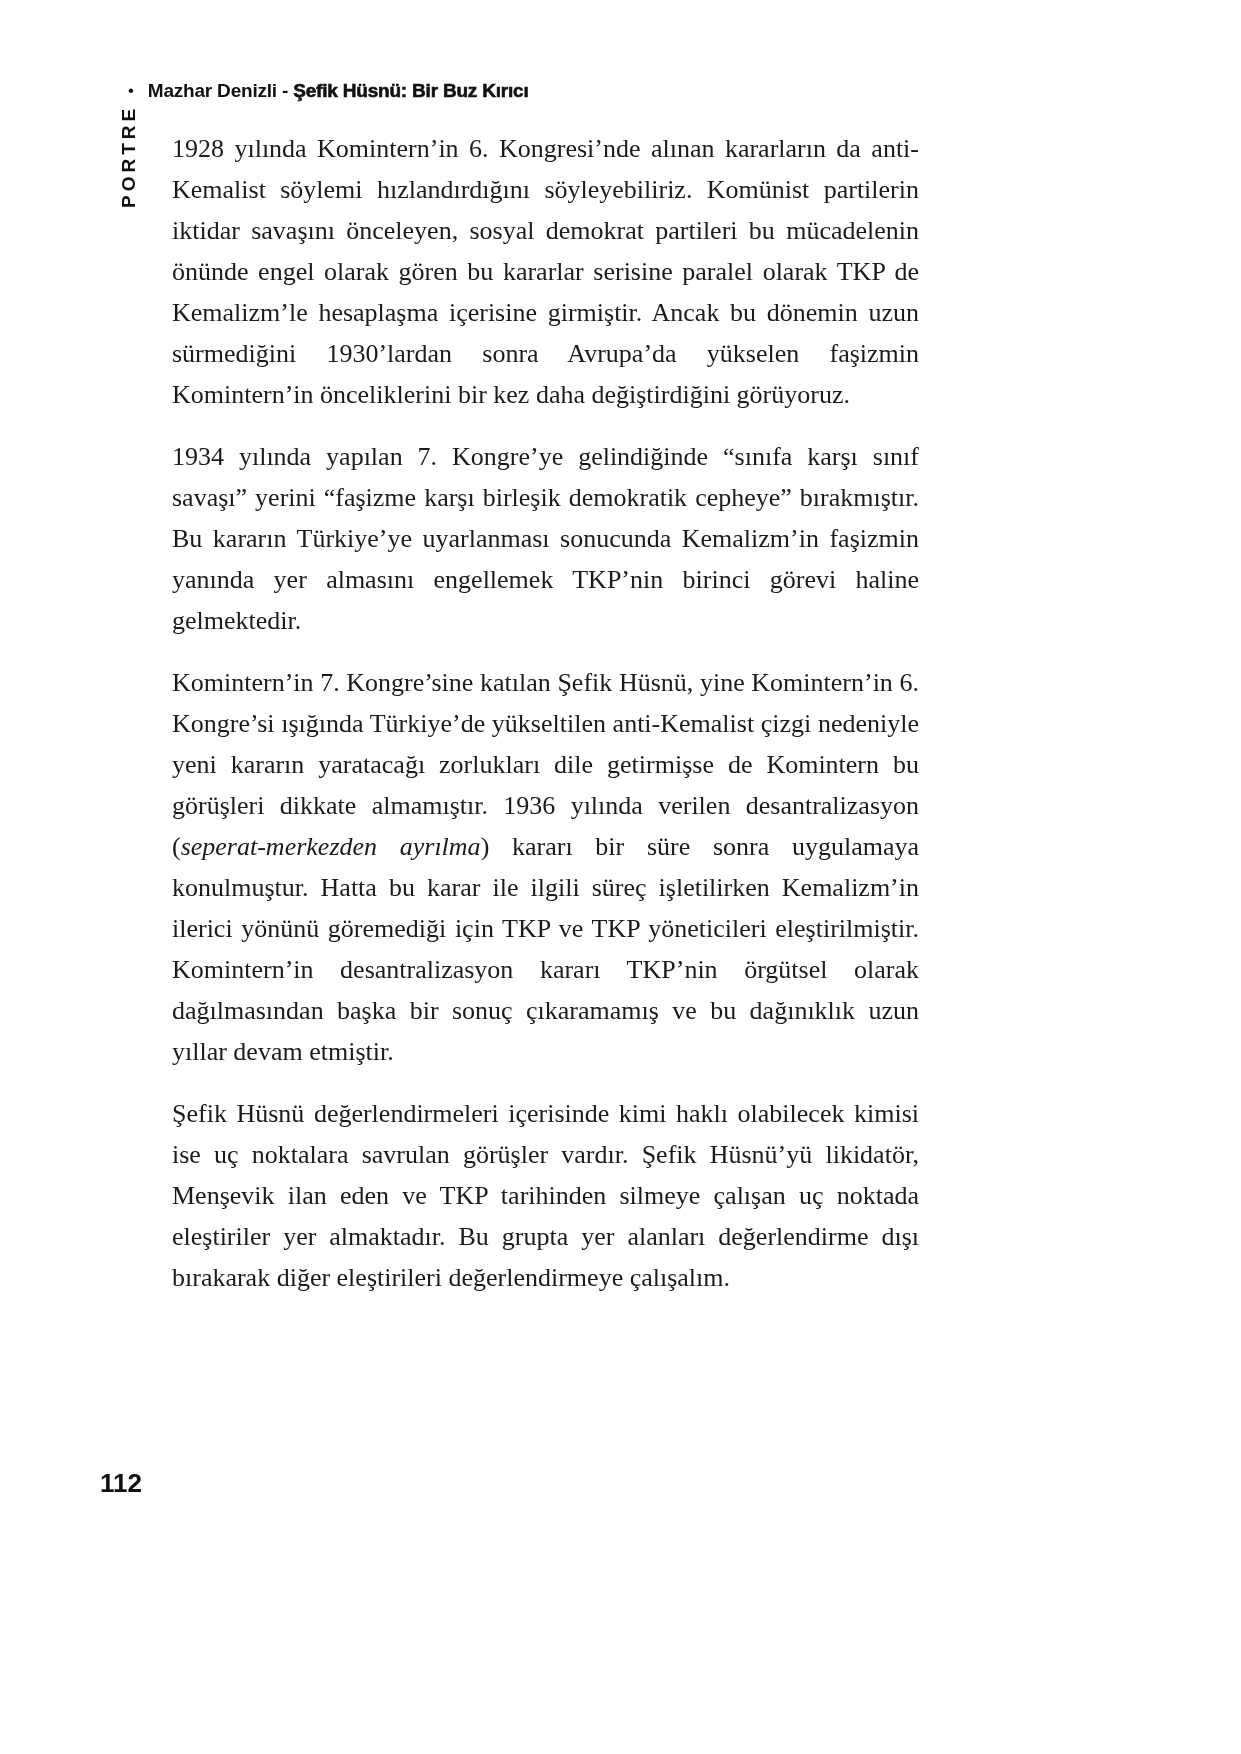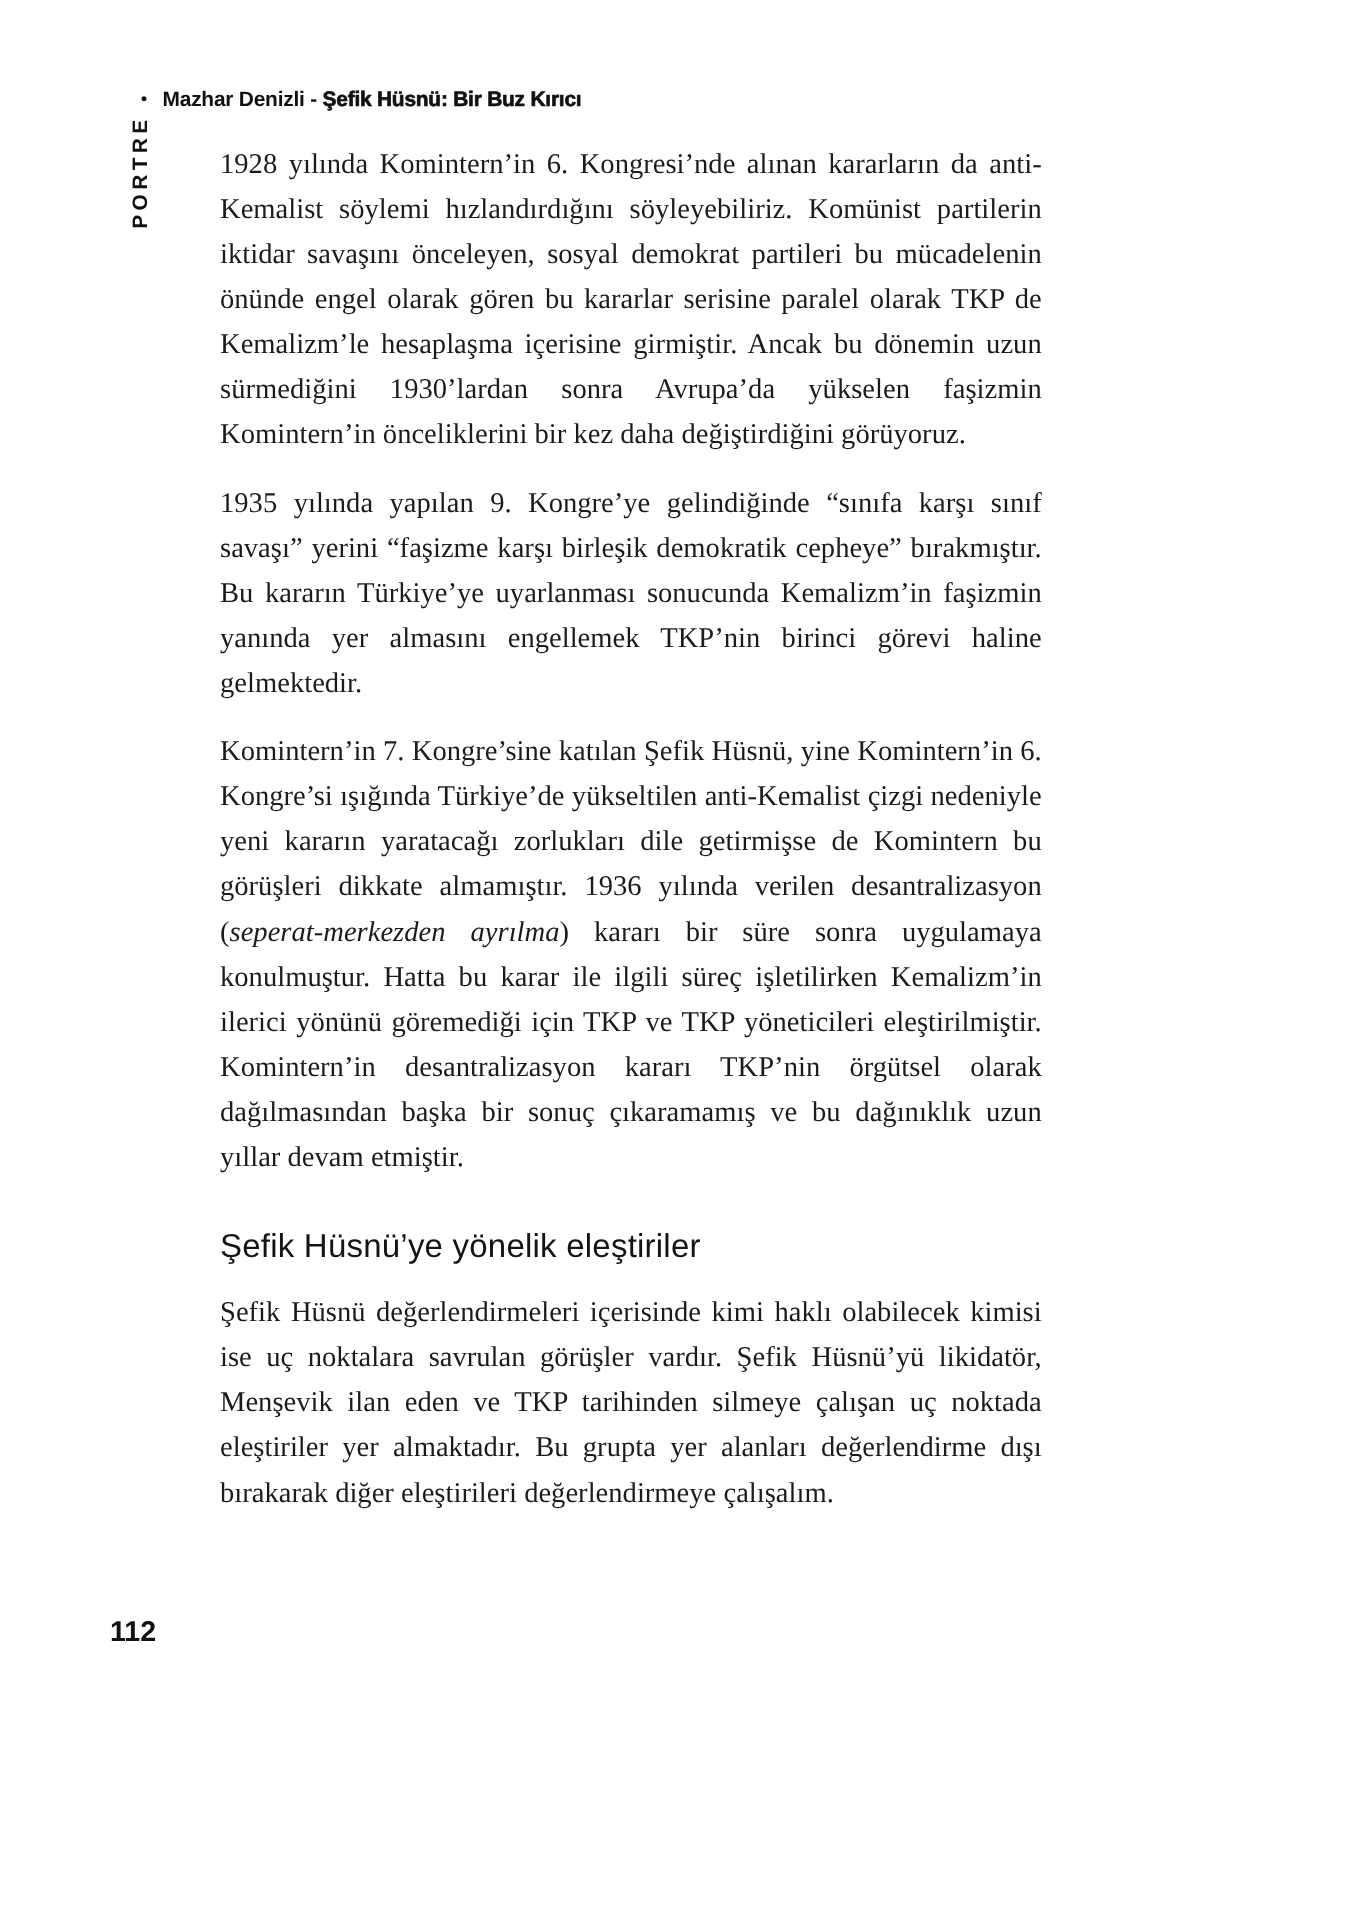--- a/index.html
+++ b/index.html
@@ -51,21 +51,21 @@
     font-weight: 700;
     font-size: 19px;
     letter-spacing: 4px;
     color: #111111;
     white-space: nowrap;
   }
   
   .text-column {
     position: absolute;
     top: 128px;
-    left: 200px;
+    left: 172px;
     width: 747px;
     font-size: 26px;
     line-height: 41px;
     text-align: justify;
     color: #1b1b1b;
   }
   .text-column p {
     margin: 0 0 21px 0;
   }
   .text-column p:last-child {
@@ -101,21 +101,20 @@
 <div class="page">
 
   <header class="running-header">
     <span class="bullet">•</span><span class="author">Mazhar Denizli - </span><span class="book-title">Şefik Hüsnü: Bir Buz Kırıcı</span>
   </header>
 
   <div class="portre-label">PORTRE</div>
 
   <main class="text-column">
     <p>1928 yılında Komintern’in 6. Kongresi’nde alınan kararların da anti-Kemalist söylemi hızlandırdığını söyleyebiliriz. Komünist partilerin iktidar savaşını önceleyen, sosyal demokrat partileri bu mücadelenin önünde engel olarak gören bu kararlar serisine paralel olarak TKP de Kemalizm’le hesaplaşma içerisine girmiştir. Ancak bu dönemin uzun sürmediğini 1930’lardan sonra Avrupa’da yükselen faşizmin Komintern’in önceliklerini bir kez daha değiştirdiğini görüyoruz.</p>
-    <p>1935 yılında yapılan 9. Kongre’ye gelindiğinde “sınıfa karşı sınıf savaşı” yerini “faşizme karşı birleşik demokratik cepheye” bırakmıştır. Bu kararın Türkiye’ye uyarlanması sonucunda Kemalizm’in faşizmin yanında yer almasını engellemek TKP’nin birinci görevi haline gelmektedir.</p>
+    <p>1934 yılında yapılan 7. Kongre’ye gelindiğinde “sınıfa karşı sınıf savaşı” yerini “faşizme karşı birleşik demokratik cepheye” bırakmıştır. Bu kararın Türkiye’ye uyarlanması sonucunda Kemalizm’in faşizmin yanında yer almasını engellemek TKP’nin birinci görevi haline gelmektedir.</p>
     <p><span>Komintern’in 7. Kongre’sine katılan Şefik Hüsnü, yine Komintern’in 6. Kongre’si ışığında Türkiye’de yükseltilen anti-Kemalist çizgi nedeniyle yeni kararın yaratacağı zorlukları dile getirmişse de Komintern bu görüşleri dikkate almamıştır. 1936 yılında verilen desantralizasyon (</span><em>seperat-merkezden ayrılma</em><span>) kararı bir süre sonra uygulamaya konulmuştur. Hatta bu karar ile ilgili süreç işletilirken Kemalizm’in ilerici yönünü göremediği için TKP ve TKP yöneticileri eleştirilmiştir. Komintern’in desantralizasyon kararı TKP’nin örgütsel olarak dağılmasından başka bir sonuç çıkaramamış ve bu dağınıklık uzun yıllar devam etmiştir.</span></p>
-    <h2 class="subheading">Şefik Hüsnü’ye yönelik eleştiriler</h2>
     <p>Şefik Hüsnü değerlendirmeleri içerisinde kimi haklı olabilecek kimisi ise uç noktalara savrulan görüşler vardır. Şefik Hüsnü’yü likidatör, Menşevik ilan eden ve TKP tarihinden silmeye çalışan uç noktada eleştiriler yer almaktadır. Bu grupta yer alanları değerlendirme dışı bırakarak diğer eleştirileri değerlendirmeye çalışalım.</p>
   </main>
 
   <div class="page-number">112</div>
 
 </div>
 
 </body></html>

